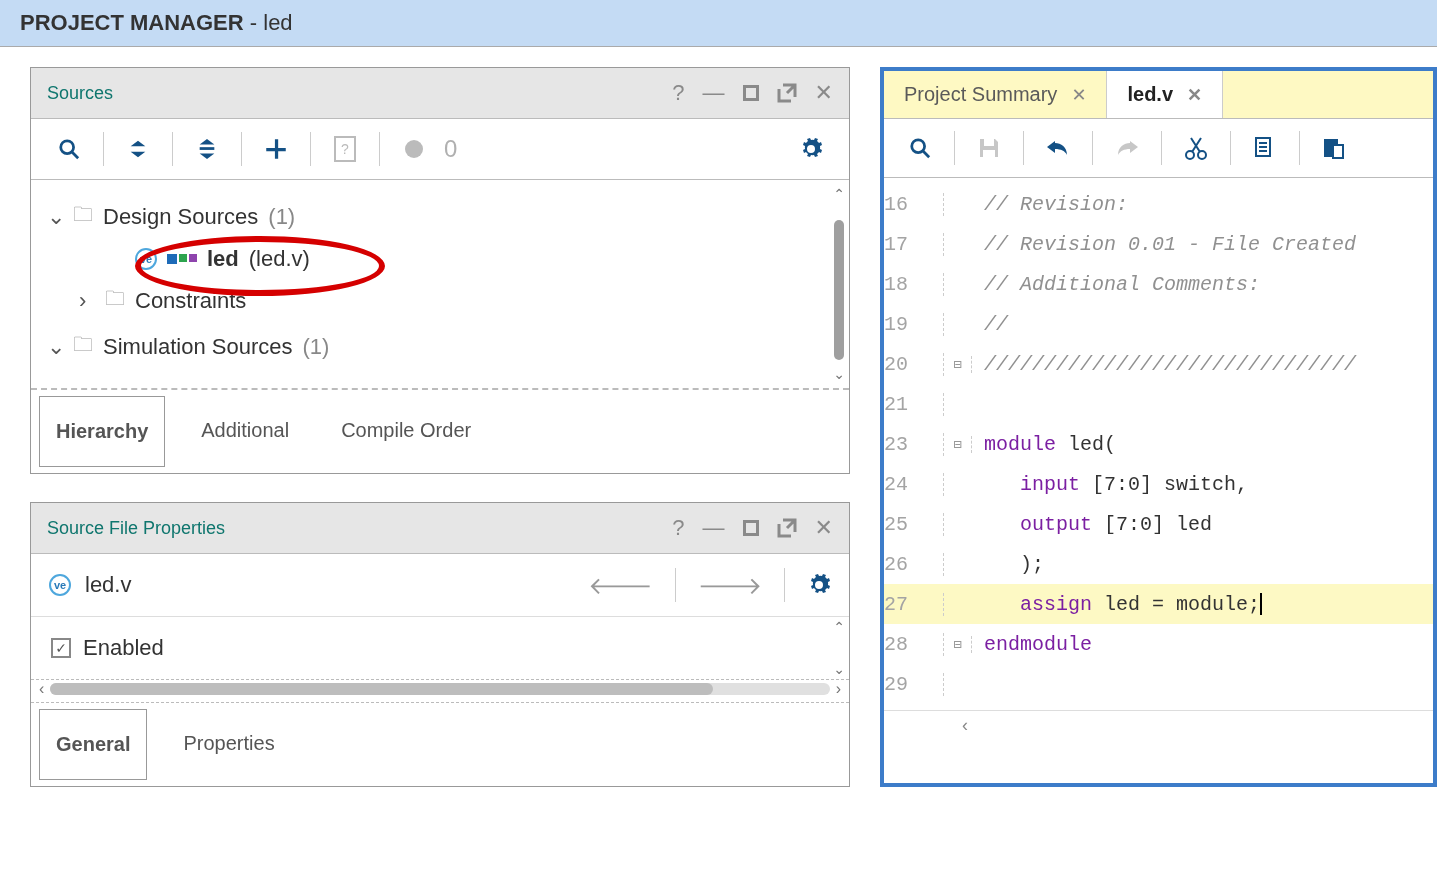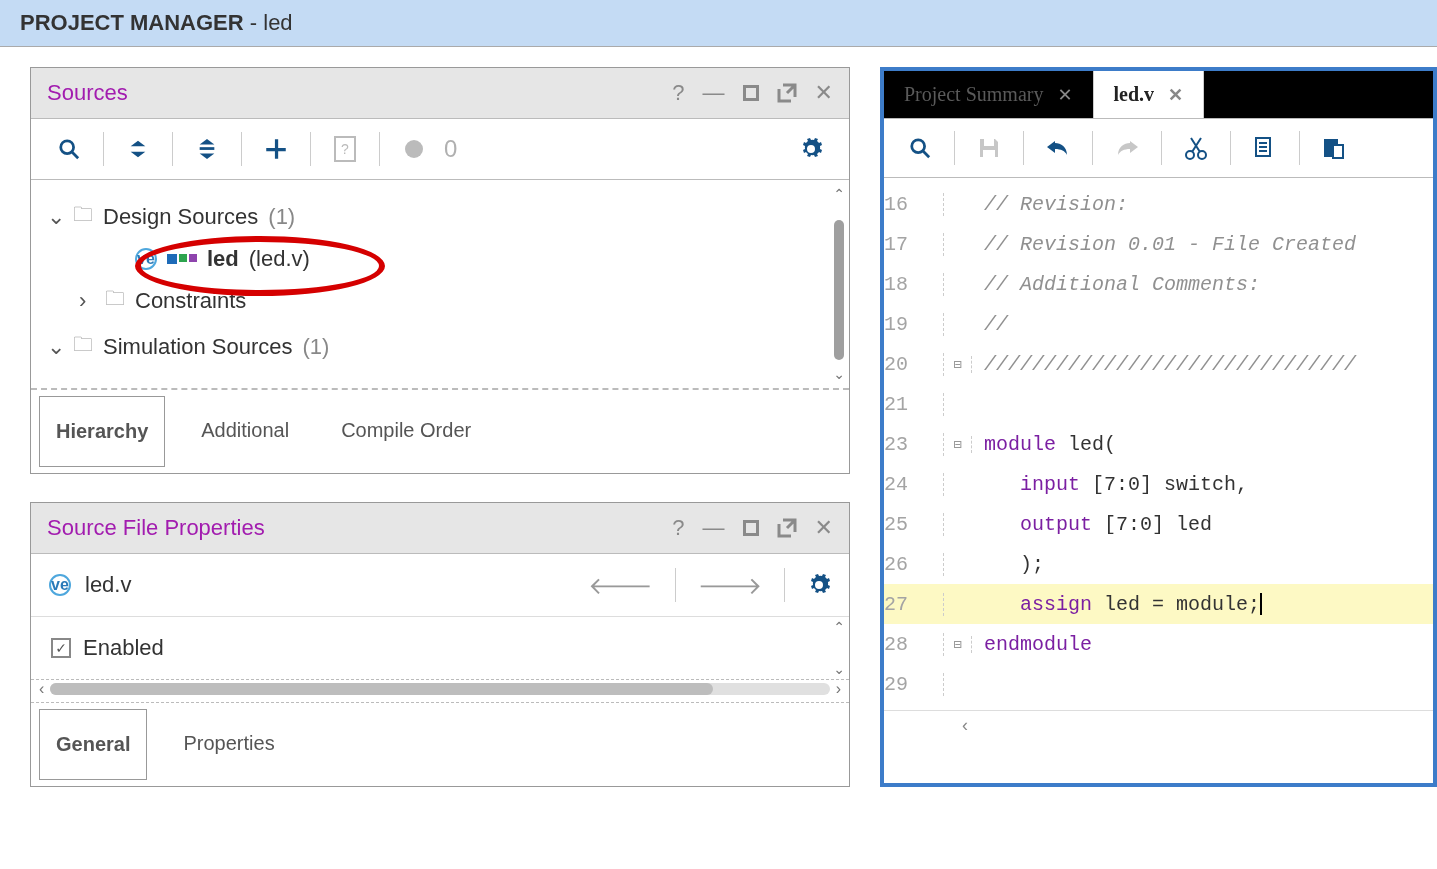--- a/index.html
+++ b/index.html
@@ -4,56 +4,56 @@
 <style>
 * { box-sizing: border-box; margin: 0; padding: 0; }
 body { font-family: Arial, sans-serif; font-size: 18px; background: #fff; color: #333; width: 1437px; }
 .header { background: #c4dbf4; padding: 10px 20px; font-size: 22px; color: #333; border-bottom: 1px solid #aaa; }
 .header b { font-weight: bold; }
 .main { display: flex; padding: 20px 0 0 30px; gap: 30px; }
 .left { width: 820px; display: flex; flex-direction: column; gap: 28px; }
 .right { flex: 1; border: 4px solid #3d7cc9; }
 .panel { border: 1px solid #999; background: #fff; }
 .panel-head { background: #e6e6e6; display: flex; align-items: center; justify-content: space-between; padding: 12px 16px; border-bottom: 1px solid #bbb; }
-.panel-title { font-size: 22px; color: #a21caf; }
+.panel-title { font-size: 18px; color: #0f766e; }
 .ctrl-btns { display: flex; gap: 18px; align-items: center; color: #8a8a8a; font-size: 22px; }
 .ctrl-btns span { cursor: pointer; display: inline-flex; }
 .toolbar { display: flex; align-items: center; padding: 10px 14px; border-bottom: 1px solid #bbb; gap: 6px; }
 .tb-btn { width: 48px; height: 40px; display: flex; align-items: center; justify-content: center; cursor: pointer; color: #145185; font-size: 24px; }
 .tb-sep { width: 1px; height: 34px; background: #ccc; margin: 0 4px; }
 .tb-spacer { flex: 1; }
 .tree { padding: 14px 10px 10px 14px; font-size: 22px; color: #333; position: relative; height: 210px; overflow: hidden; border-bottom: 2px dashed #bbb; }
 .tree-row { display: flex; align-items: center; gap: 10px; padding: 6px 2px; }
 .indent1 { padding-left: 34px; }
 .indent2 { padding-left: 90px; }
 .chev { width: 16px; display:inline-block; color:#555; }
 .folder-icon { color:#9a9a9a; font-size:20px; }
 .count { color:#888; }
-.ve-icon { width: 22px; height: 22px; border-radius: 50%; background:#fff; border:2px solid #4ea7dd; display:inline-flex; align-items:center; justify-content:center; color:#2a7ab8; font-size:16px; font-weight:bold; }
+.ve-icon { width: 22px; height: 22px; border-radius: 50%; background:#fff; border:2px solid #4ea7dd; display:inline-flex; align-items:center; justify-content:center; color:#2a7ab8; font-size:11px; font-weight:bold; }
 .hier-icon { display:inline-flex; gap:2px; }
 .hier-icon i{ width:8px; height:8px; background:#2da44e; display:block; }
 .hier-icon i:first-child{ background:#1e6bb8; width:10px; height:10px; }
 .circled { position:absolute; border:6px solid #d50000; border-radius:50%; width:250px; height:60px; left:104px; top:56px; pointer-events:none; }
 .scroll-y { position:absolute; right:2px; top:6px; bottom:6px; width:16px; }
 .scroll-y .thumb{ background:#9f9f9f; width:10px; height:140px; margin:18px auto 0; border-radius:5px; }
 .scroll-y .arr{ color:#777; text-align:center; font-size:14px; }
 .tabs-bottom { display:flex; padding:6px 8px; gap:20px; }
 .tab-b { padding:23px 16px; color:#555; font-size:20px; cursor:pointer; }
 .tab-b.active { border:1px solid #999; font-weight:bold; background:#fff; }
 .prop-file { display:flex; align-items:center; padding:14px 18px; gap:14px; border-bottom:1px solid #ddd; }
 .prop-nav { margin-left:auto; display:flex; gap:18px; align-items:center; color:#999; font-size:24px; }
 .prop-body { padding:8px 14px 0 14px; position:relative; height:62px; }
 .chk-row { display:flex; align-items:center; gap:12px; padding:10px 6px; font-size:22px; }
 .chk { width:20px; height:20px; border:2px solid #888; display:inline-flex; align-items:center; justify-content:center; color:#555; font-size:14px; }
 .scroll-x { display:flex; align-items:center; padding:0 8px 4px; gap:6px; border-top:1px dashed #bbb; }
 .scroll-x .track { flex:1; height:12px; background:#e0e0e0; border-radius:6px; position:relative; }
 .scroll-x .thumb { position:absolute; left:0; width:85%; top:0; bottom:0; background:#bdbdbd; border-radius:6px; }
 .scroll-x .arr{ color:#777; font-size:16px; }
 
-.ed-tabs { display:flex; background:#000000; border-bottom:1px solid #bbb;font-family:Liberation Serif, serif; }
+.ed-tabs { display:flex; background:#fef9c3; border-bottom:1px solid #bbb; }
 .ed-tab { padding:12px 20px; display:flex; align-items:center; gap:14px; color:#5a5a5a; font-size:20px; cursor:pointer; border-right:1px solid #ccc; }
 .ed-tab.active { background:#fff; font-weight:bold; color:#222; }
 .ed-tab .x { color:#888; font-size:18px; }
 .ed-toolbar { display:flex; align-items:center; padding:8px 10px; border-bottom:1px solid #bbb; gap:2px; }
 .ed-btn { width:52px; height:42px; display:flex; align-items:center; justify-content:center; font-size:24px; color:#145185; cursor:pointer; }
 .ed-btn.dis { color:#bbb; }
 .ed-sep { width:1px; height:34px; background:#ccc; margin:0 6px; }
 .code { font-family:'Courier New',monospace; font-size:20px; padding:6px 0 6px 0; overflow:hidden; white-space:nowrap; }
 .cline { display:flex; align-items:center; height:40px; }
 .lnum { width:60px; text-align:left; color:#a4a4a4; padding-right:10px; border-right:1px dashed #ccc; }

